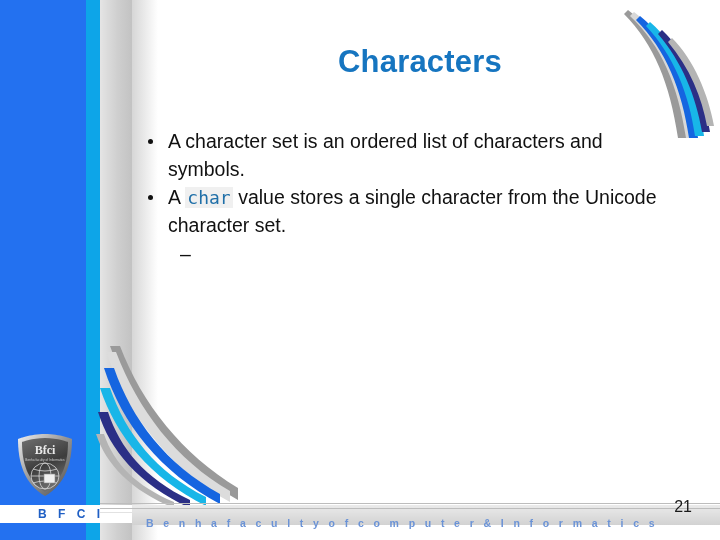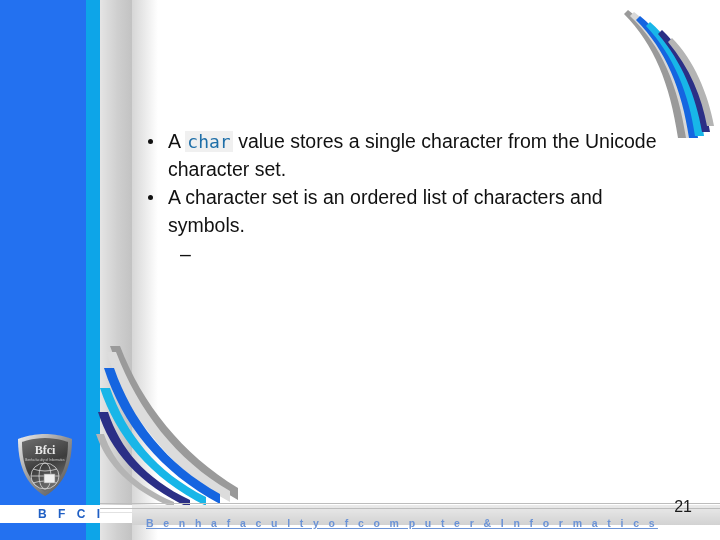--- a/index.html
+++ b/index.html
@@ -164,21 +164,20 @@
 
   .footer-text {
     position: absolute;
     left: 146px;
     top: 517px;
     font-size: 10.5px;
     font-weight: bold;
     letter-spacing: 3.4px;
     color: #6b93d6;
     white-space: nowrap;
-    text-decoration: underline;
   }
 
   .page-number {
     position: absolute;
     right: 28px;
     top: 498px;
     font-size: 16px;
     color: #1a1a1a;
   }
 </style>
@@ -203,31 +202,32 @@
 
   <svg class="swoosh swoosh-bl" viewBox="0 0 150 172">
     <path d="M14 8 C 36 70, 78 126, 142 162 L 142 150 C 86 116, 46 66, 24 8 Z" fill="#9a9a9a"></path>
     <path d="M10 14 C 32 76, 72 130, 134 164 L 134 153 C 80 122, 42 72, 20 14 Z" fill="#dcdcdc"></path>
     <path d="M8 30 C 26 86, 64 134, 124 166 L 124 156 C 70 126, 36 82, 18 30 Z" fill="#1565e0"></path>
     <path d="M4 50 C 20 98, 54 140, 110 168 L 110 159 C 60 134, 30 96, 14 50 Z" fill="#18b6e8"></path>
     <path d="M2 74 C 14 112, 42 146, 94 170 L 94 162 C 48 140, 24 110, 12 74 Z" fill="#2b2f86"></path>
     <path d="M0 96 C 10 126, 34 152, 78 170 L 78 164 C 40 148, 18 126, 8 96 Z" fill="#b4b4b4"></path>
   </svg>
 
+  <div class="title">Characters</div>
 
   <div class="body">
+
+    <div class="bullet-row">
+      <span class="dot"></span>
+      <span>A character set is an ordered list of characters and symbols.</span>
+    </div>
 
     <div class="bullet-row">
       <span class="dot"></span>
       <span>A </span><span class="code">char</span><span> value stores a single character from the Unicode character set.</span>
-    </div>
-
-    <div class="bullet-row">
-      <span class="dot"></span>
-      <span>A character set is an ordered list of characters and symbols.</span>
     </div>
 
     <div class="sub-row">
       <span class="dash">–</span>
     </div>
 
 
   </div>
 
   <svg class="logo" viewBox="0 0 62 66">

